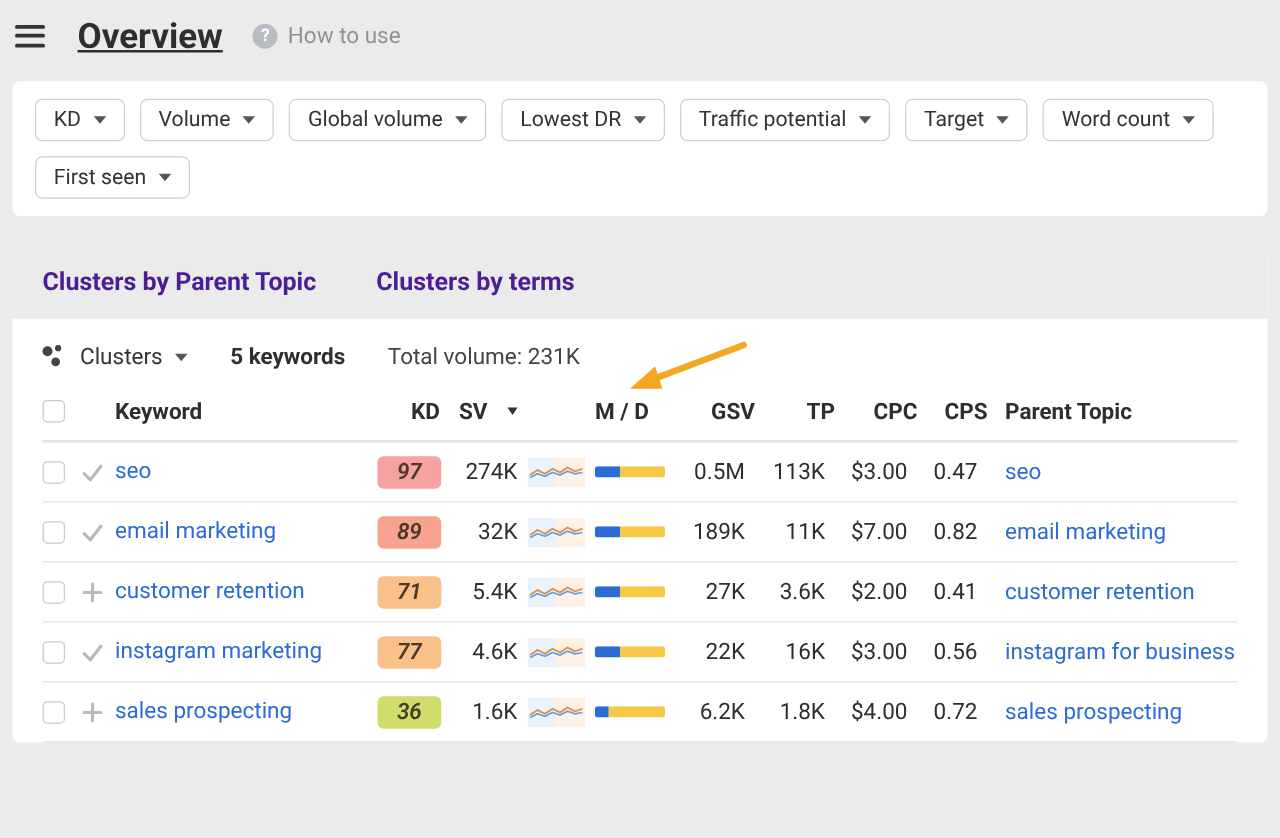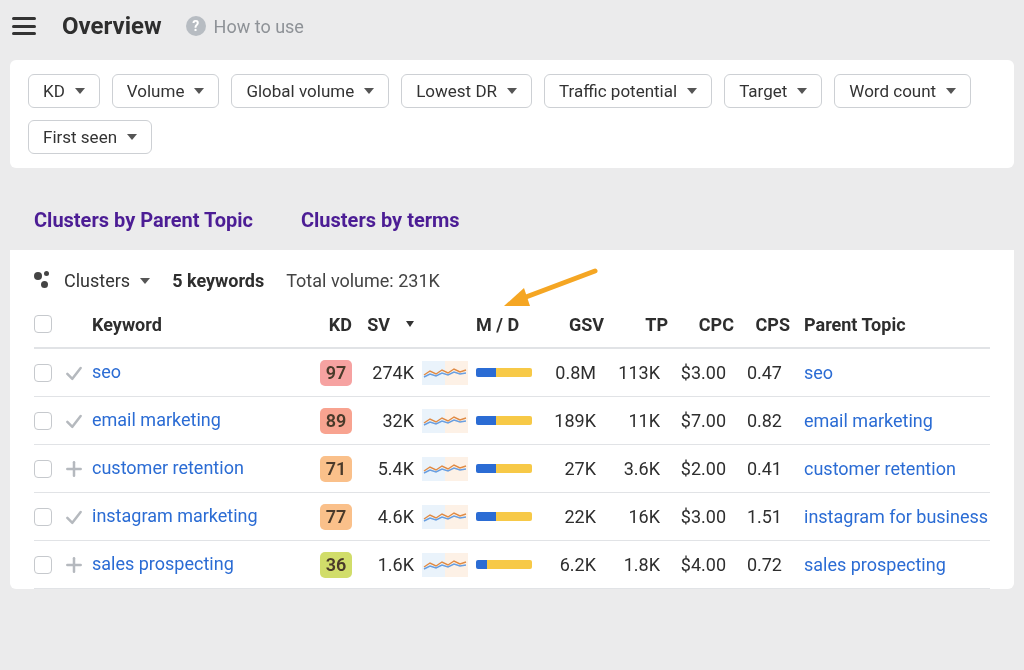--- a/index.html
+++ b/index.html
@@ -18,35 +18,35 @@
   }
   *{box-sizing:border-box;}
   html,body{margin:0;padding:0;}
   body{font-family:-apple-system,BlinkMacSystemFont,"Segoe UI",Roboto,Helvetica,Arial,sans-serif;color:var(--text);background:var(--grey-bg);font-size:18px;width:1024px;height:670px;overflow:hidden;}
   a.link{color:var(--link);text-decoration:none;}
 
   
   .top{display:flex;align-items:center;gap:18px;padding:12px 10px 20px 12px;}
   .hamburger{width:24px;height:18px;display:flex;flex-direction:column;justify-content:space-between;cursor:pointer;}
   .hamburger span{height:3px;background:#333;border-radius:2px;}
-  .page-title{font-size:24px;font-weight:700;margin:0 6px 0 8px;}
+  .page-title{font-size:28px;font-weight:700;margin:0 6px 0 8px;text-decoration:underline;}
   .howto{display:flex;align-items:center;gap:8px;color:#8e9297;}
   .howto .q{width:20px;height:20px;border-radius:50%;background:#b7bcc2;color:#fff;display:flex;align-items:center;justify-content:center;font-size:14px;font-weight:700;}
 
   
   .panel{background:var(--white);margin:0 10px;border-radius:6px;padding:14px 18px;display:flex;flex-wrap:wrap;gap:12px;}
   .chip{border:1px solid var(--border);border-radius:6px;background:#fff;padding:6px 14px;display:flex;align-items:center;gap:10px;color:#333;cursor:pointer;font-size:17px;}
   .caret{width:0;height:0;border-left:5px solid transparent;border-right:5px solid transparent;border-top:6px solid #555;}
 
   
   .card{background:var(--white);margin:22px 10px 0 10px;border-radius:6px;position:relative;}
   .tabs{display:flex;border-bottom:none;background:var(--grey-bg);}
   .tab{padding:18px 24px;font-size:20px;font-weight:700;color:#4c1d95;cursor:pointer;background:var(--grey-bg);}
   .tab.active{background:var(--white);border-radius:6px 6px 0 0;color:#111;}
-  .subbar{display:flex;align-items:center;gap:22px;padding:20px 24px 10px 24px;position:relative;}
+  .subbar{display:flex;align-items:center;gap:34px;padding:20px 24px 10px 24px;position:relative;}
   .cluster-toggle{display:flex;align-items:center;gap:10px;color:#333;cursor:pointer;}
   .dots{width:20px;height:20px;position:relative;}
   .dots span{position:absolute;border-radius:50%;background:#444;}
   .dots .d1{width:8px;height:8px;left:0;top:1px;}
   .dots .d2{width:5px;height:5px;left:10px;top:0;}
   .dots .d3{width:7px;height:7px;left:7px;top:10px;}
   .count{font-weight:700;}
   .totalv{color:#444;}
 
   
@@ -54,21 +54,21 @@
   .arrow svg{display:block;}
 
   
   .tbl{padding:0 24px;}
   .row{display:grid;grid-template-columns:30px 28px 210px 50px 70px 54px 64px 64px 64px 66px 56px 1fr;align-items:center;gap:0;border-bottom:1px solid var(--head-border);min-height:48px;padding:6px 0;}
   .row.head{font-weight:700;border-bottom:2px solid var(--head-border);}
   .row.head > div{white-space:nowrap;}
   .cb{width:18px;height:18px;border:1.5px solid #c6c9cd;border-radius:4px;background:#fff;cursor:pointer;}
   .sel{color:#b5b9be;}
   .sel svg{display:block;}
-  .kd-badge{display:inline-flex;align-items:center;justify-content:center;width:32px;height:26px;border-radius:5px;font-weight:600;color:#4a3a2a;}
+  .kd-badge{display:inline-flex;align-items:center;justify-content:center;width:51px;height:26px;border-radius:5px;font-weight:600;color:#4a3a2a;font-style:italic;}
   .num{text-align:right;padding-right:8px;}
   .spark{width:46px;height:24px;}
   .bar{display:flex;height:9px;width:56px;overflow:hidden;border-radius:2px;}
   .bar .b1{background:#2b6cd4;}
   .bar .b2{background:#f7c947;}
   .kw-cell{line-height:1.25;}
   .col-align-r{text-align:right;}
   .sv-head{display:flex;align-items:center;gap:16px;justify-content:flex-end;padding-right:8px;}
   .sort-caret{width:0;height:0;border-left:4px solid transparent;border-right:4px solid transparent;border-top:6px solid #333;}
 </style>
@@ -188,21 +188,21 @@
     <rect x="23" y="0" width="23" height="24" fill="#fdf1e6"></rect>
     <polyline points="2,14 8,10 14,13 20,9 26,12 32,8 38,11 44,9" fill="none" stroke="#e08b45" stroke-width="1.4"></polyline>
     <polyline points="2,16 8,13 14,15 20,12 26,14 32,11 38,13 44,12" fill="none" stroke="#6a9fe0" stroke-width="1.4"></polyline>
   </svg></div>
     <div>
             <div class="bar">
               <div class="b1" style="width:35%"></div>
               <div class="b2" style="width:65%"></div>
             </div>
           </div>
-    <div class="num">0.8M</div>
+    <div class="num">0.5M</div>
     <div class="num">113K</div>
     <div class="num">$3.00</div>
     <div class="num">0.47</div>
     <div style="padding-left:14px;"><a class="link">seo</a></div>
         </div>
         <div class="row">
     <div>
             <div class="cb"></div>
           </div>
     <div class="sel">
@@ -282,21 +282,21 @@
   </svg></div>
     <div>
             <div class="bar">
               <div class="b1" style="width:35%"></div>
               <div class="b2" style="width:65%"></div>
             </div>
           </div>
     <div class="num">22K</div>
     <div class="num">16K</div>
     <div class="num">$3.00</div>
-    <div class="num">1.51</div>
+    <div class="num">0.56</div>
     <div style="padding-left:14px;"><a class="link">instagram for business</a></div>
         </div>
         <div class="row">
     <div>
             <div class="cb"></div>
           </div>
     <div class="sel">
             <svg width="20" height="20" viewBox="0 0 24 24">
               <line x1="12" y1="4" x2="12" y2="20" stroke="#b5b9be" stroke-width="3" stroke-linecap="round"></line>
               <line x1="4" y1="12" x2="20" y2="12" stroke="#b5b9be" stroke-width="3" stroke-linecap="round"></line>

